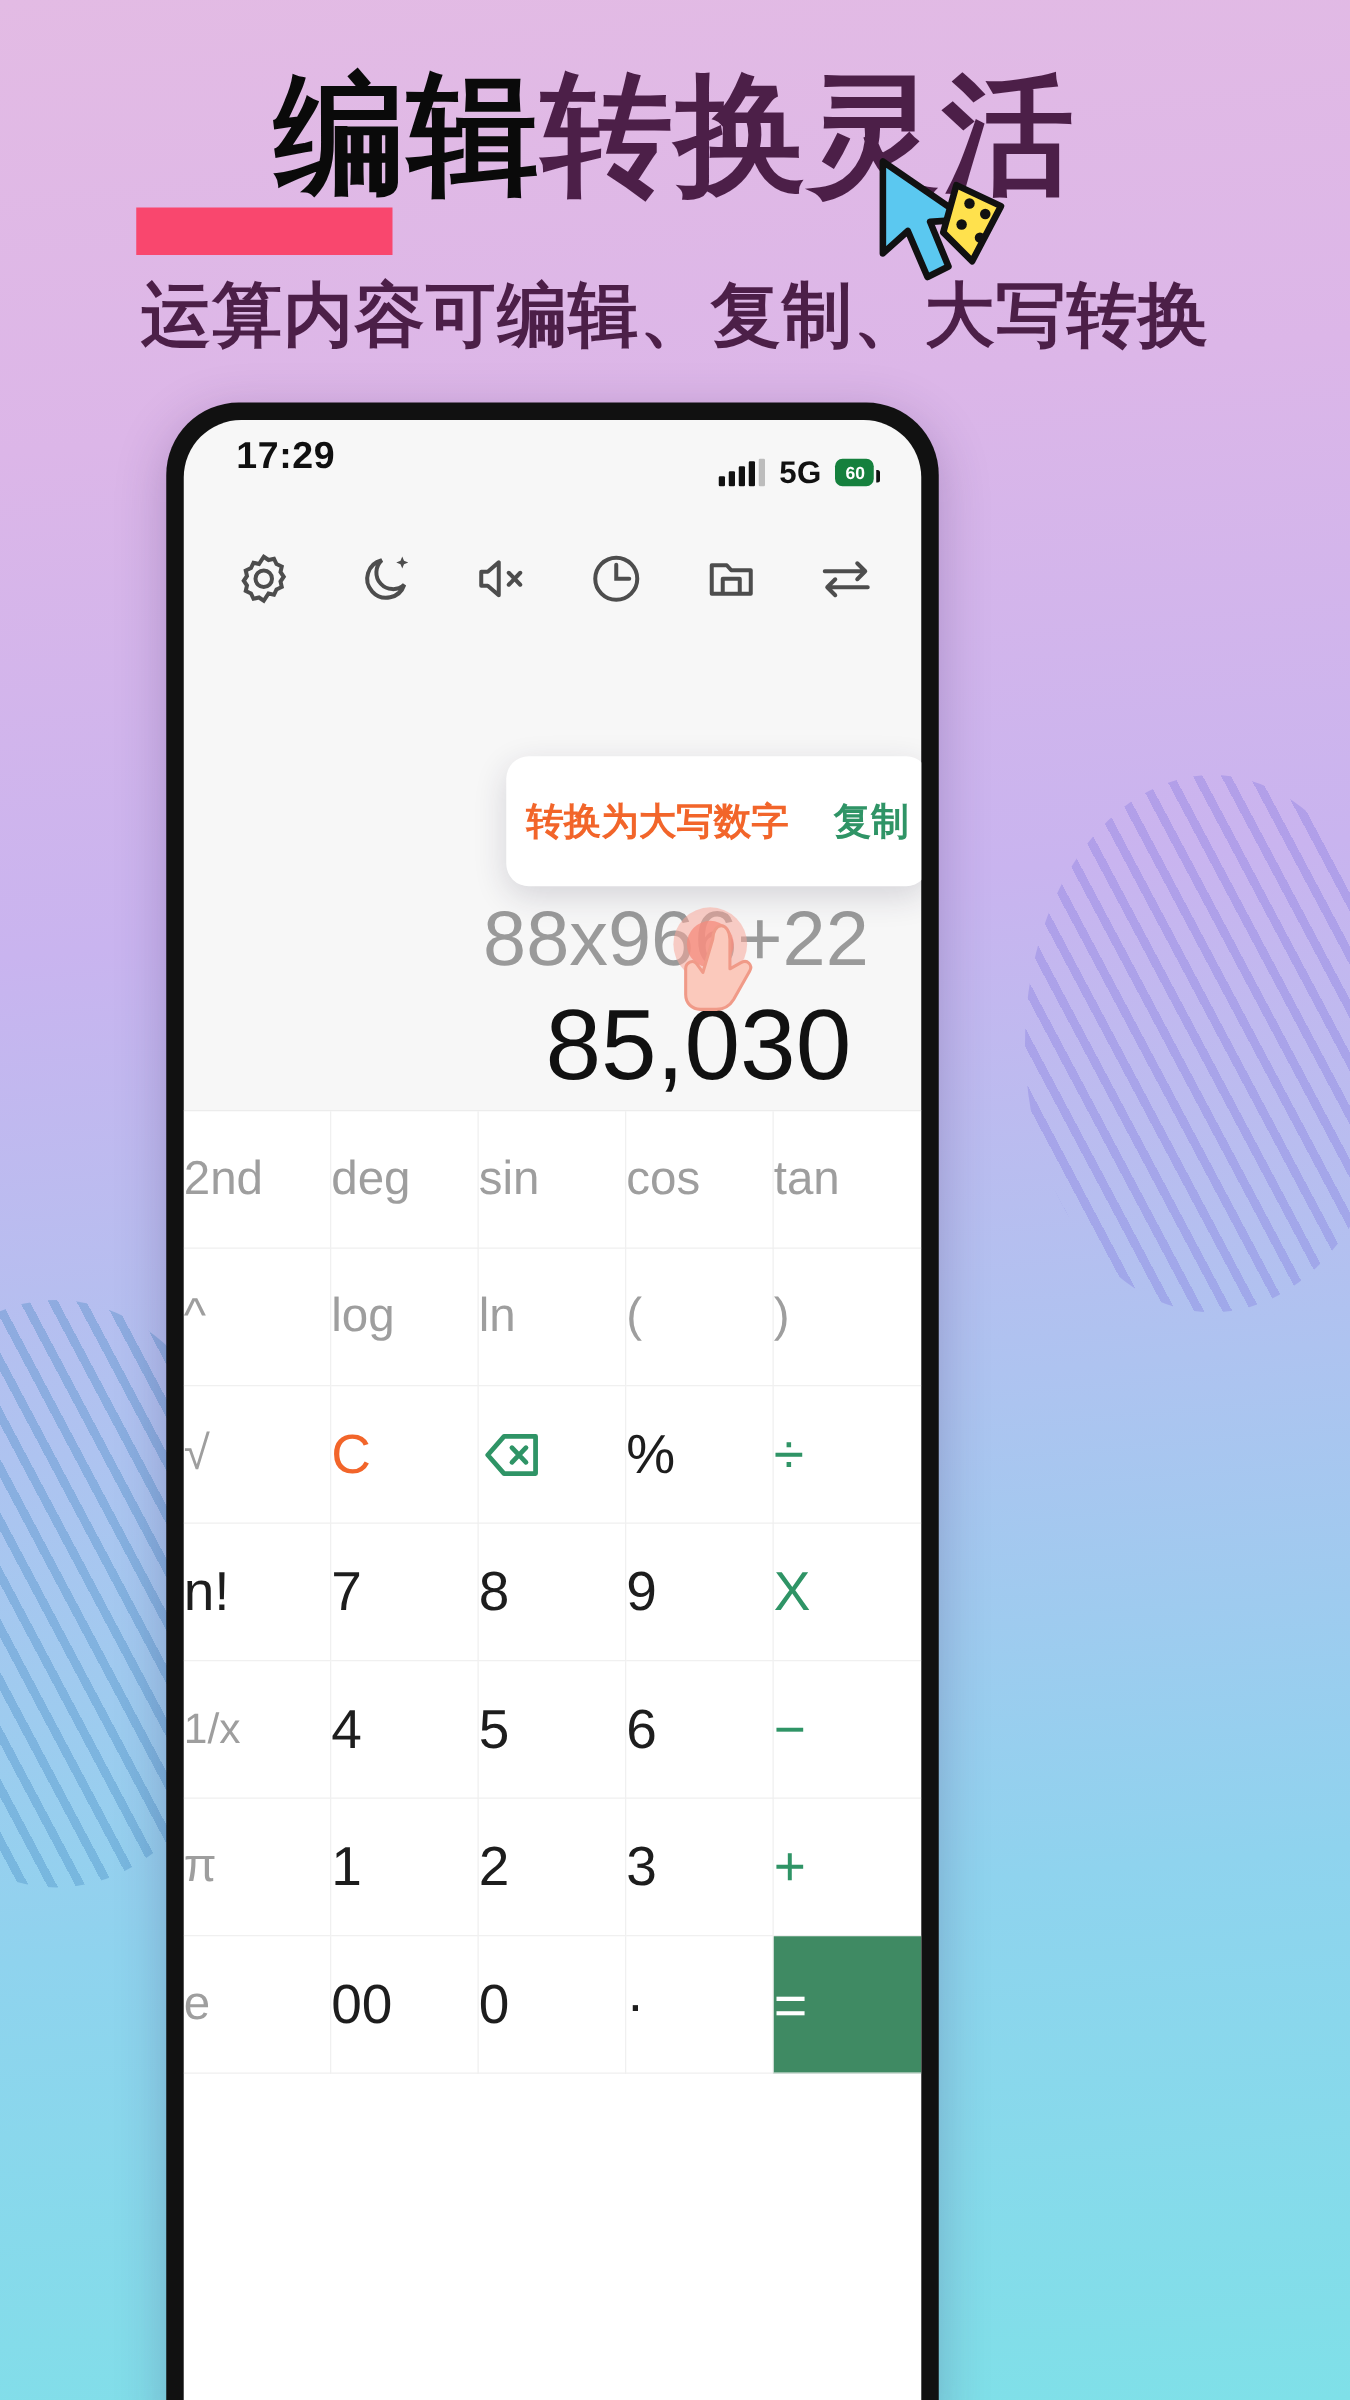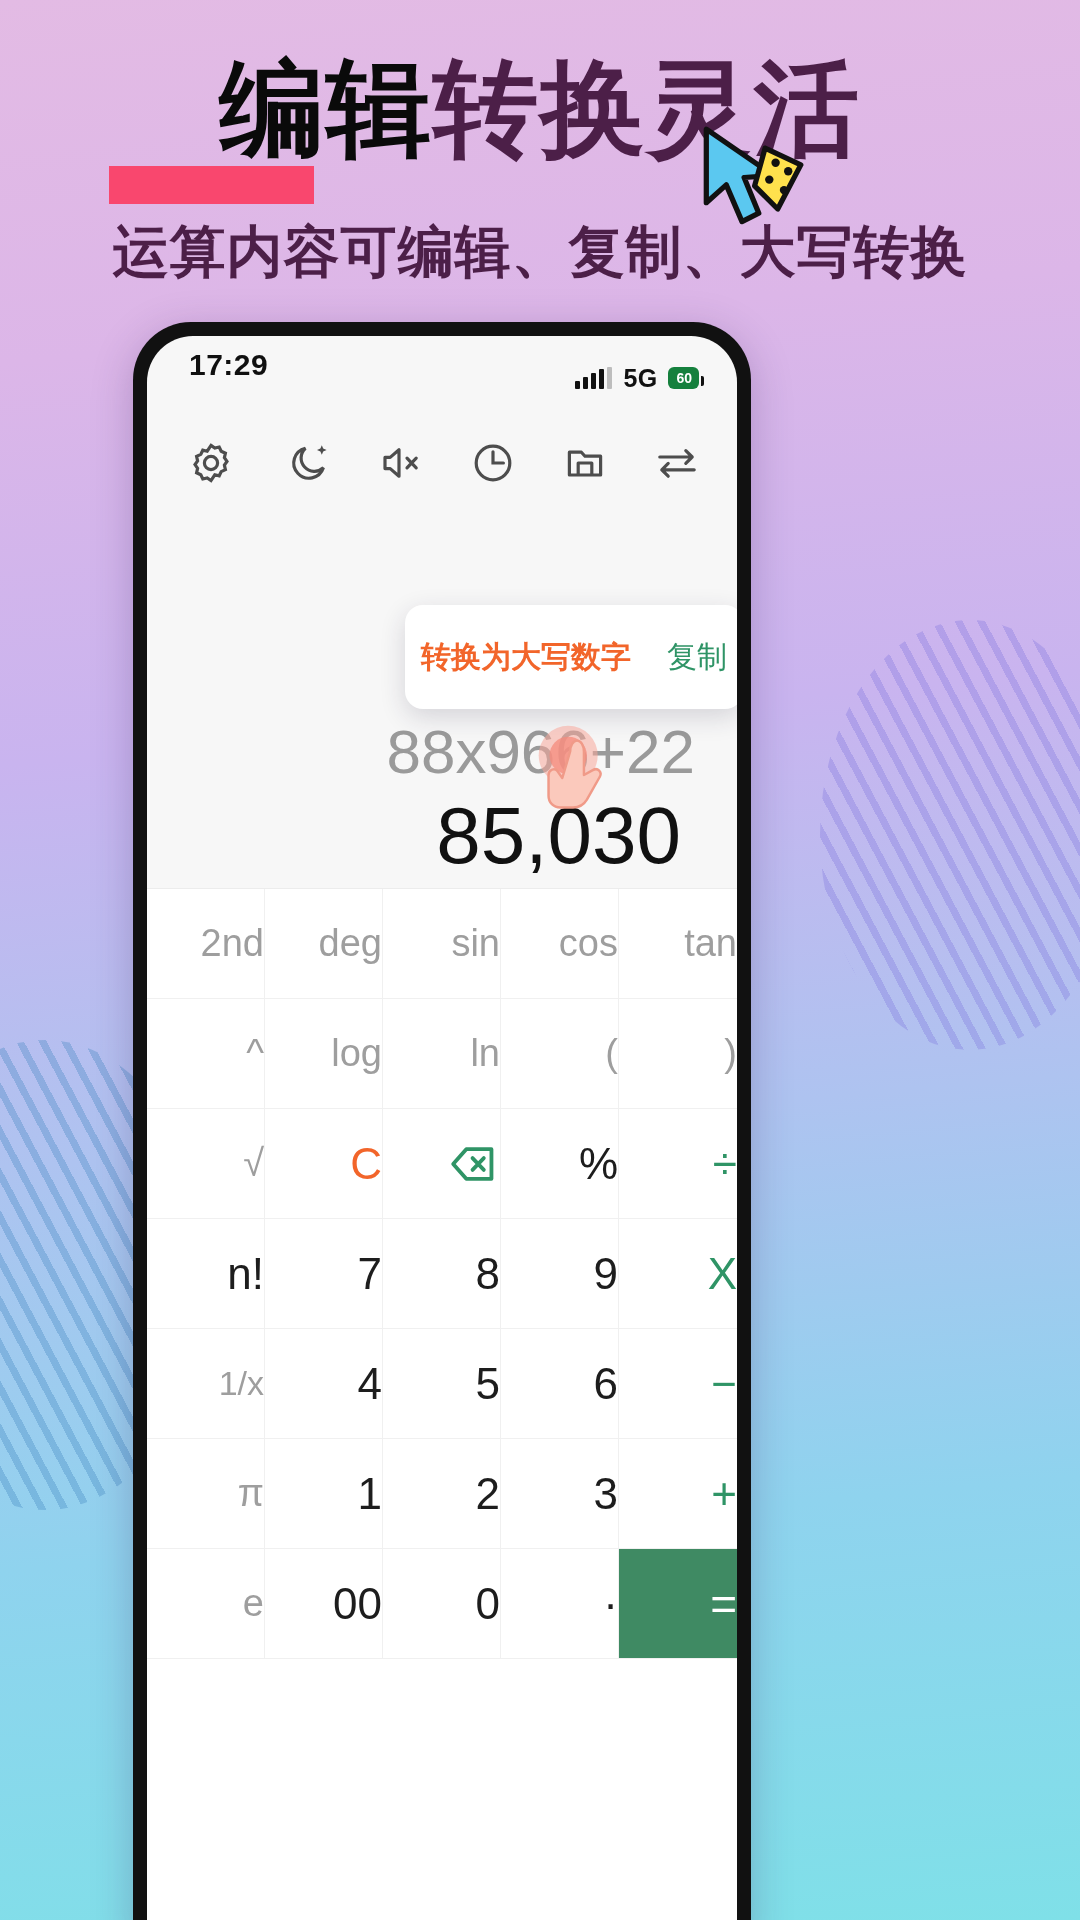--- a/index.html
+++ b/index.html
@@ -92,21 +92,21 @@
   
   #display { position:relative; height:390px; padding:0 24px; }
   #context-menu {
     position:absolute; left:238px; top:105px; width:338px; height:104px;
     background:#fff; border-radius:18px;
     box-shadow:0 8px 26px rgba(40,30,60,.16);
     display:flex; align-items:center; justify-content:center; gap:36px; z-index:6;margin-left:20px;
   }
   #menu-upper { color:#f2652a; font-size:30px; font-weight:600; white-space:nowrap;
     font-family:"DejaVu Sans","Liberation Sans",sans-serif; }
-  #menu-copy  { color:#2f9466; font-size:30px; font-weight:400; white-space:nowrap;
+  #menu-copy  { color:#2f9466; font-size:30px; font-weight:700; white-space:nowrap;
     font-family:"DejaVu Sans","Liberation Sans",sans-serif; }
 
   #expression {
     position:absolute; right:42px; top:216px;
     font-size:62px; color:#9a9a9a; letter-spacing:0px; white-space:nowrap;
   }
   #result {
     position:absolute; right:56px; top:290px;
     font-size:80px; color:#111; font-weight:500; letter-spacing:0px; white-space:nowrap;
   }
@@ -114,21 +114,21 @@
 
   
   #keypad {
     position:absolute; left:0; right:0; top:552px; bottom:0;
     background:#fff; display:grid;
     grid-template-columns:repeat(5,1fr);
     grid-auto-rows:110px;
     border-top:1px solid #ececec;
   }
   .key {
-    display:flex; align-items:center; justify-content:flex-end;
+    display:flex; align-items:center; justify-content:flex-start;
     border-right:1px solid #f0f0f0; border-bottom:1px solid #f0f0f0;
     font-size:40px; color:#2a2a2a; user-select:none; position:relative;
   }
   .key:nth-child(5n){ border-right:none; }
   .key.fn { color:#9e9e9e; font-size:38px; }
   .key.num { color:#1d1d1d; font-size:44px; }
   .key.green { color:#2f9466; }
   .key.orange { color:#f2652a; }
   .key.eq { background:#3f8a63; color:#fff; font-size:46px; border-right:none; }
   .key.small { font-size:34px; }

